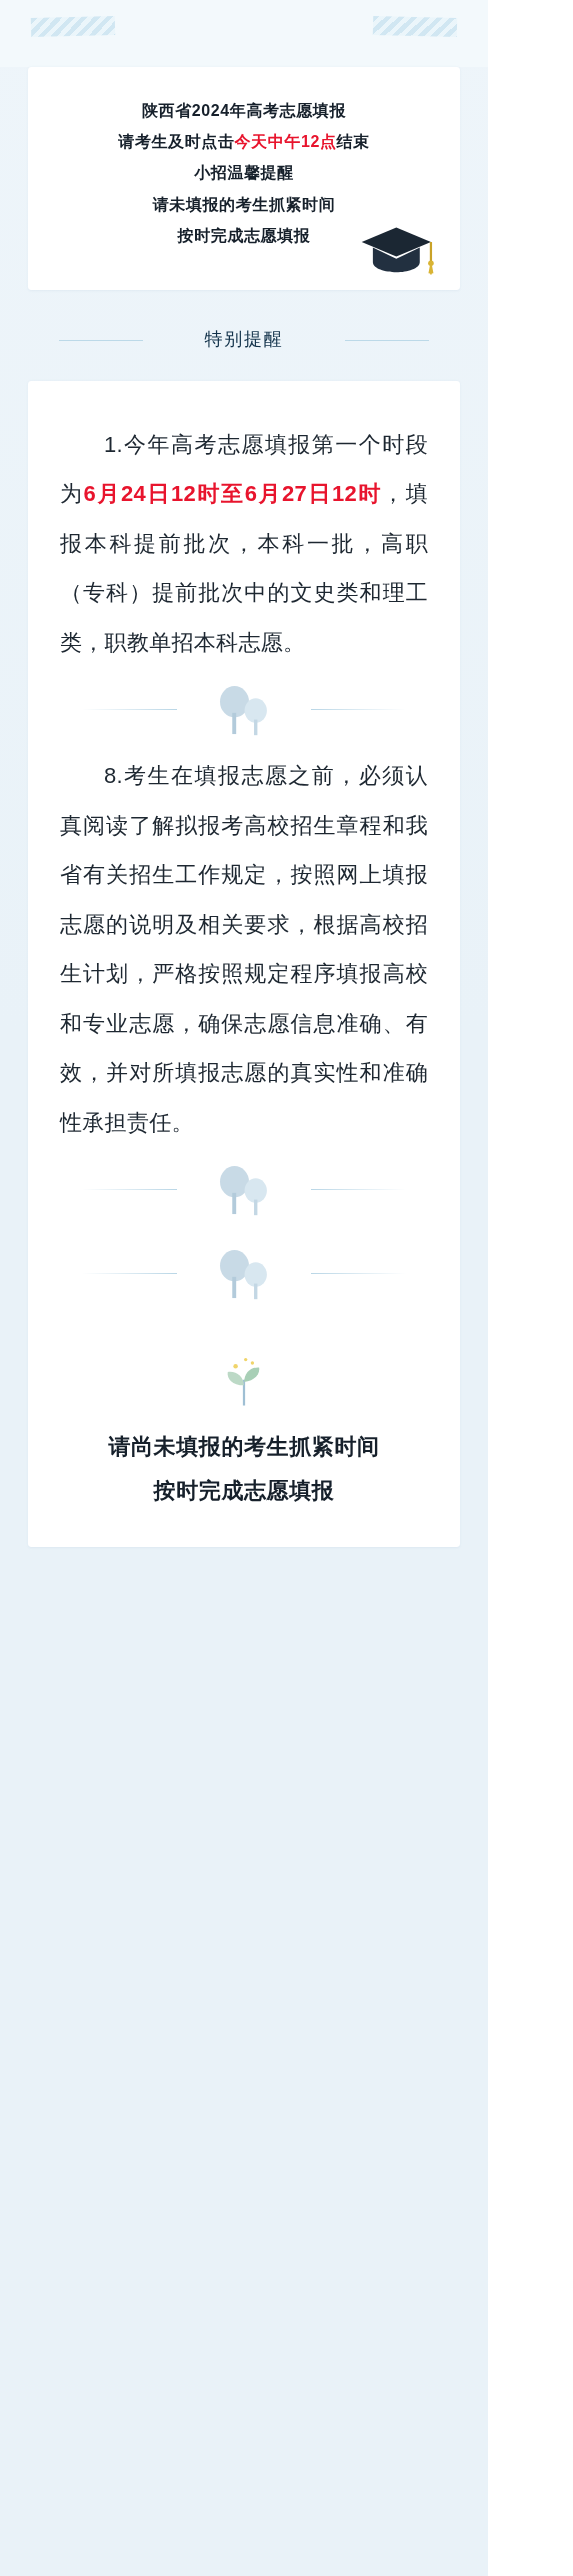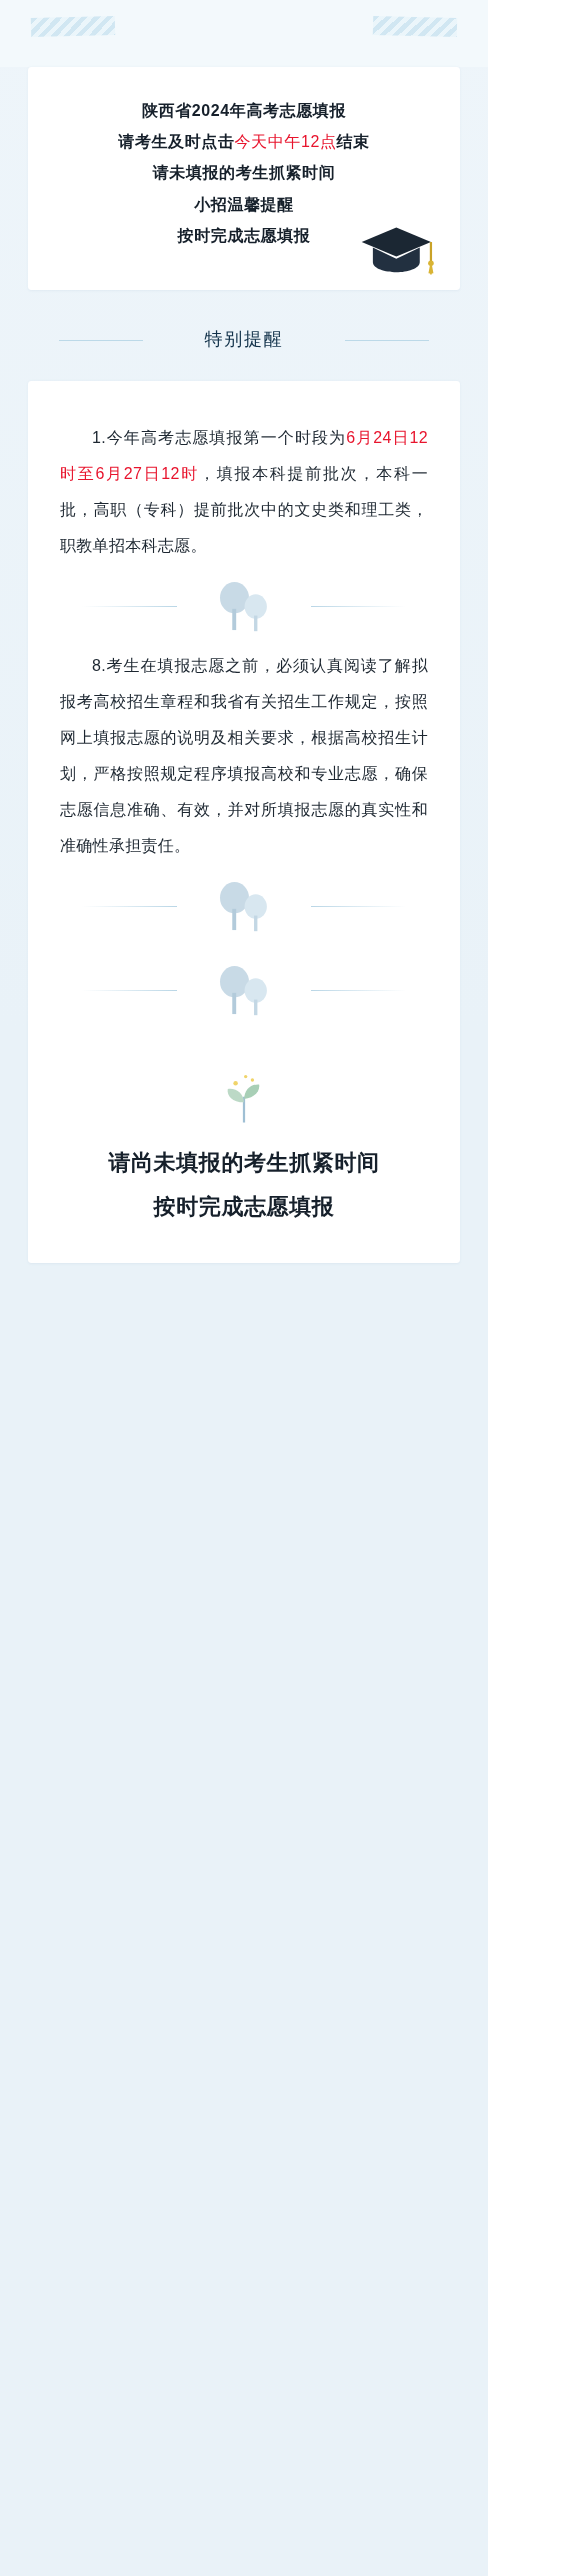--- a/index.html
+++ b/index.html
@@ -111,30 +111,30 @@
   
   .body-card {
     margin: 0 28px;
     background: #ffffff;
     border-radius: 3.4px;
     padding: 39px 32px 34px 32px;
     box-sizing: border-box;
     box-shadow: 0 0.6px 2.2px rgba(120, 160, 185, 0.10);
   }
   .para {
-    font-size: 16px;
+    font-size: 22px;
     line-height: 2.25;
     color: #1d2731;
     text-align: justify;
     text-justify: inter-ideograph;
     letter-spacing: 0.3px;
     margin: 0;
   }
   .para .indent { display: inline-block; width: 2em; }
-  .em-red { color: #e8142d; font-weight: 400; }
+  .em-red { color: #e8142d; font-weight: 700; }
 
   
   .sep {
     position: relative;
     height: 84px;
     display: flex;
     align-items: center;
     justify-content: center;
   }
   .sep-line {
@@ -171,22 +171,22 @@
 
   <div class="top-band">
     <div class="tape left"></div>
     <div class="tape right"></div>
   </div>
 
   <div class="hero">
     <div id="hero-lines">
         <div class="hero-line"><span class="">陕西省2024年高考志愿填报</span></div>
         <div class="hero-line"><span class="">请考生及时点击</span><span class="em-red">今天中午12点</span><span class="">结束</span></div>
+        <div class="hero-line"><span class="">小招温馨提醒</span></div>
         <div class="hero-line"><span class="">请未填报的考生抓紧时间</span></div>
-        <div class="hero-line"><span class="">小招温馨提醒</span></div>
         <div class="hero-line"><span class="">按时完成志愿填报</span></div>
       </div>
     <div class="cap">
       <svg viewBox="0 0 150 120" width="84" height="67" aria-hidden="true">
         <path d="M10 52 L72 26 L134 52 L72 78 Z" fill="#1b2733"></path>
         <path d="M30 62 L30 88 C30 99 52 106 72 106 C92 106 114 99 114 88 L114 62 L72 82 Z" fill="#223040"></path>
         <path d="M134 52 L134 88" stroke="#c9a227" stroke-width="4" fill="none"></path>
         <circle cx="134" cy="90" r="5" fill="#d9b434"></circle>
         <path d="M134 92 L131 108 M134 92 L137 108 M134 92 L134 110" stroke="#d9b434" stroke-width="3" fill="none"></path>
       </svg>

